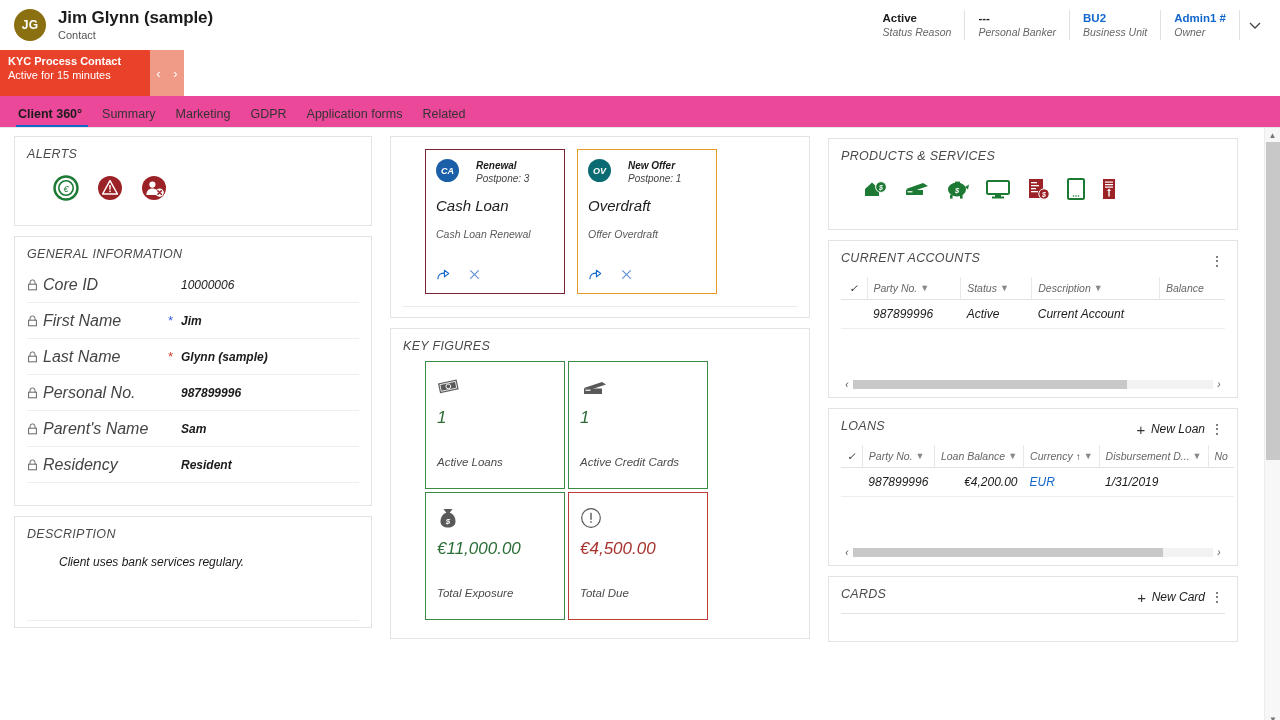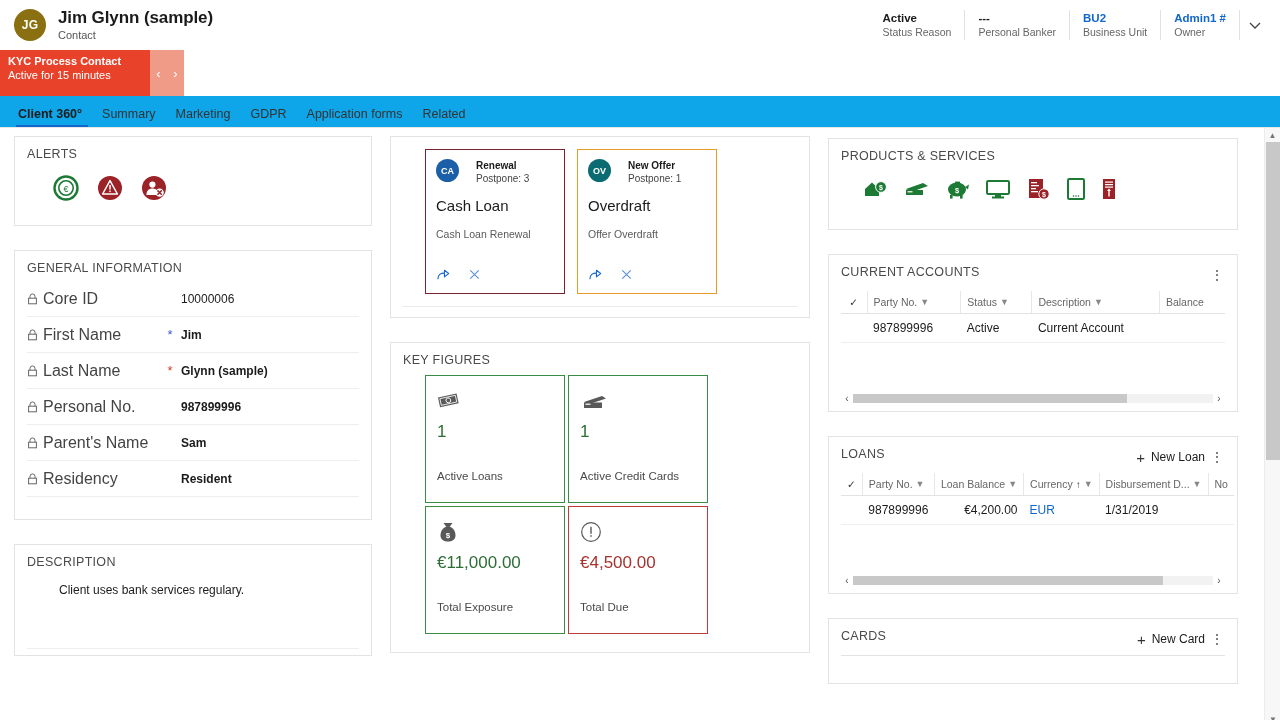--- a/index.html
+++ b/index.html
@@ -36,21 +36,21 @@
   }
   .hdr-field {
     padding: 0 13px; height: 30px;
     display: flex; flex-direction: column; justify-content: center;
     border-right: 1px solid #e1e1e1;
     line-height: 1.25;
   }
   .hdr-field:last-of-type { border-right: none; }
   .hdr-val { font-size: 11.5px; font-weight: bold; color: #1b1b1b; }
   .hdr-val.link { color: #1266cc; }
-  .hdr-lbl { font-size: 10.5px; color: #666; margin-top: 1px; }
+  .hdr-lbl { font-size: 10.5px; color: #666; margin-top: 1px; font-style: italic; }
   .hdr-chev {
     width: 30px; height: 50px; display: flex;
     align-items: center; justify-content: center; color: #444;
   }
 
   
   .bpf { height: 46px; width: 1280px; display: flex; position: relative; }
   .bpf-stage {
     width: 150px; background: #e8422a; color: #ffffff;
     padding: 4px 0 0 8px; line-height: 1.3;
@@ -86,21 +86,21 @@
   .bpf-label {
     position: absolute; top: 18px;
     font-size: 11.5px; color: #1b1b1b; white-space: nowrap;
     transform: translateX(-50%);
   }
   .bpf-label .min { color: #333; }
 
   
   .tabs {
     height: 32px; display: flex; align-items: flex-end;
-    padding-left: 16px; background: #0ea5e9;
+    padding-left: 16px; background: #ec4899;
     border-bottom: 1px solid #e6e6e6;
   }
   .tab {
     font-size: 12.5px; color: #333; padding: 0 10px 6px 10px;
     cursor: pointer; position: relative; white-space: nowrap;
   }
   .tab:first-child { padding-left: 2px; }
   .tab.active { font-weight: bold; color: #1b1b1b; }
   .tab.active::after {
     content: ""; position: absolute; left: 0; right: 4px; bottom: 0;
@@ -112,21 +112,21 @@
     display: flex; width: 1280px; height: 598px;
     padding: 8px 0 0 0; background: #ffffff; position: relative;
   }
   .col { display: flex; flex-direction: column; }
   .col-left  { width: 380px; padding: 0 8px 0 14px; }
   .col-mid   { width: 440px; padding: 0 10px 0 10px; }
   .col-right { width: 440px; padding: 2px 22px 0 8px; }
 
   .card {
     border: 1px solid #e3e3e3; background: #ffffff;
-    margin-bottom: 24px; padding: 10px 12px 6px 12px;
+    margin-bottom: 10px; padding: 10px 12px 6px 12px; font-style: italic;
   }
   .card-title {
     font-size: 12.5px; color: #4a4a4a; letter-spacing: .3px;
     margin-bottom: 6px; font-weight: normal;
   }
 
   
   .alerts-row { display: flex; gap: 18px; padding: 8px 8px 18px 26px; }
   .alert-ico { width: 26px; height: 26px; }
 

